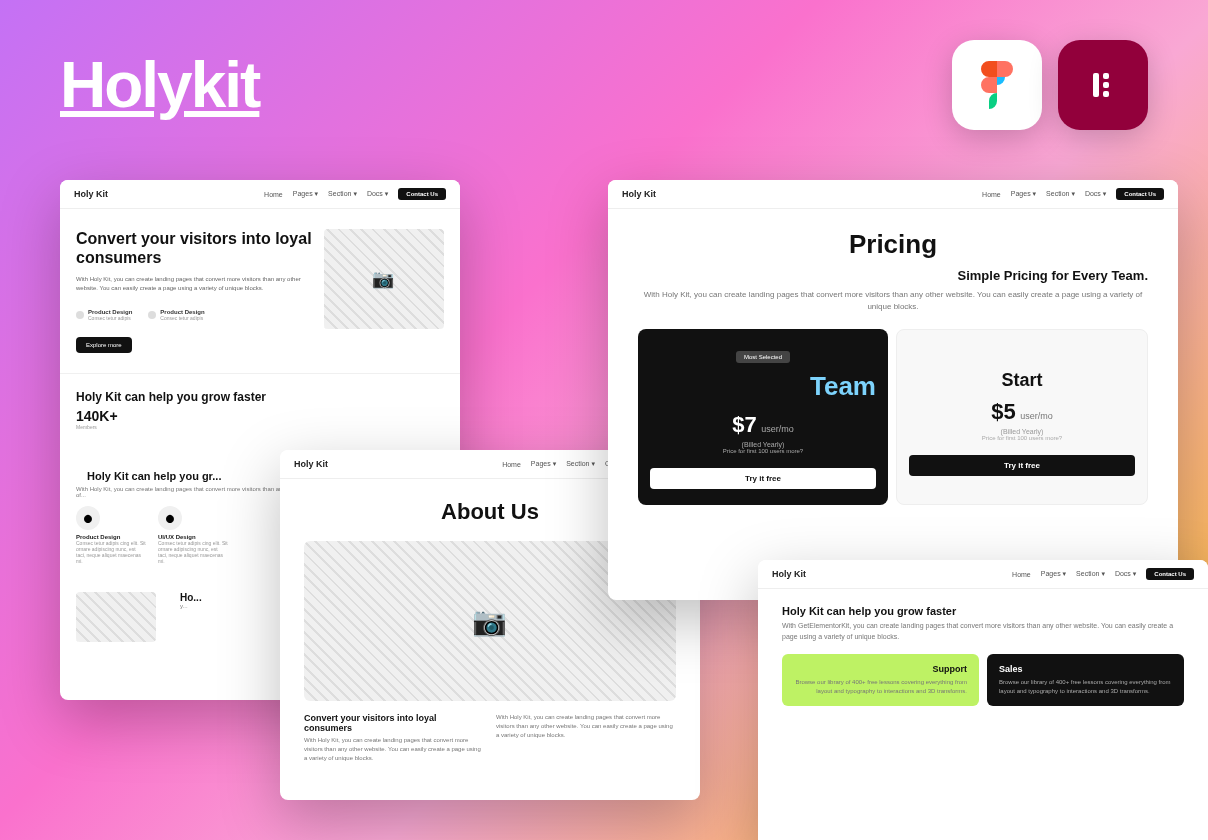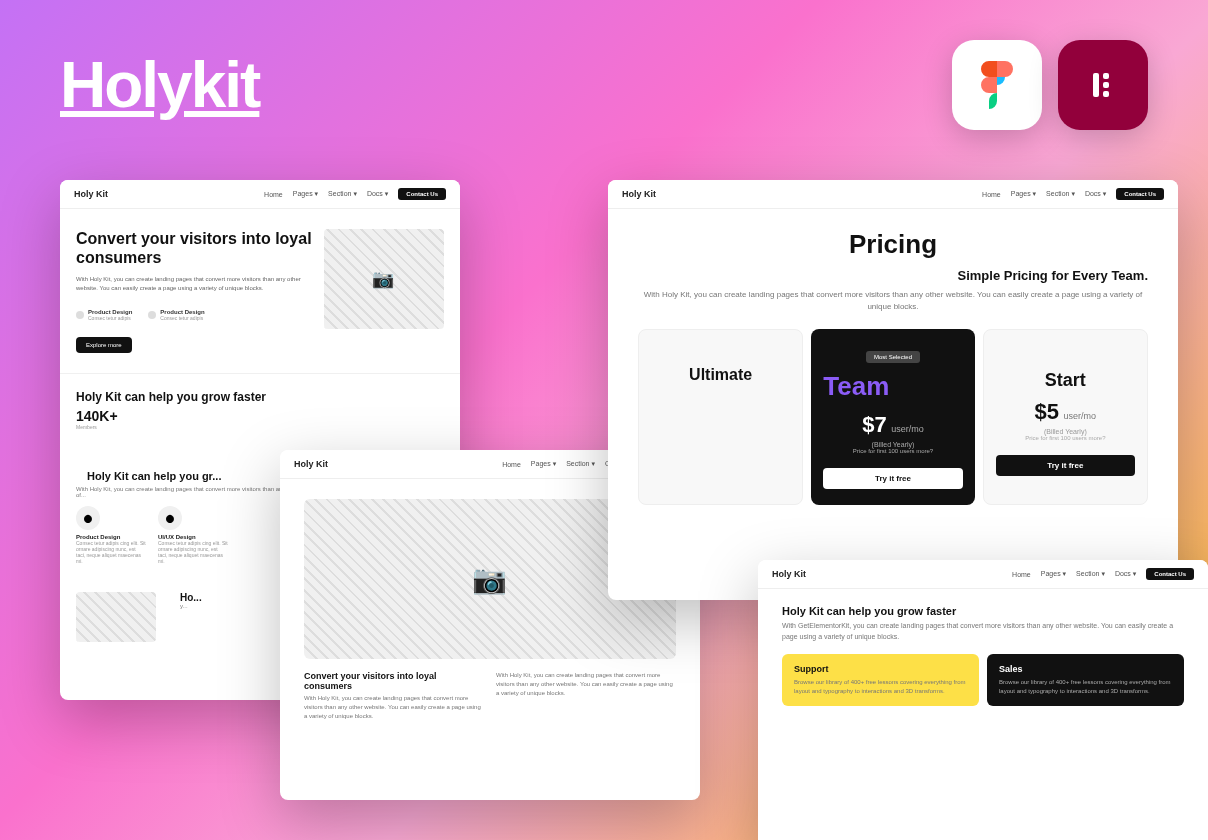--- a/index.html
+++ b/index.html
@@ -477,23 +477,24 @@
       line-height: 1.5;
     }
 
     .mock4-cards {
       display: flex;
       gap: 8px;
     }
 
     .mock4-card-light {
       flex: 1;
-      background: #fde047;
+      background: #bef264;
       border-radius: 6px;
       padding: 10px 12px;
+      text-align: right;
     }
 
     .mock4-card-dark {
       flex: 1;
       background: #111;
       border-radius: 6px;
       padding: 10px 12px;
     }
 
     .mock4-card-title {
@@ -625,20 +626,21 @@
       <span class="mock-logo">Holy Kit</span>
       <div class="mock-nav-links">
         <span class="mock-nav-link">Home</span>
         <span class="mock-nav-link">Pages ▾</span>
         <span class="mock-nav-link">Section ▾</span>
         <span class="mock-nav-link">Client ▾</span>
         <span class="mock-cta-btn">Contact Us</span>
       </div>
     </div>
     <div class="mock2-content">
+      <div class="mock2-title">About Us</div>
       <div class="mock2-image">
         <span class="camera-icon">📷</span>
       </div>
       <div class="mock2-bottom">
         <div class="mock2-col">
           <div class="mock2-col-title">Convert your visitors into loyal consumers</div>
           <div class="mock2-col-body">With Holy Kit, you can create landing pages that convert more visitors than any other website. You can easily create a page using a variety of unique blocks.</div>
         </div>
         <div class="mock2-col">
           <div class="mock2-col-body">With Holy Kit, you can create landing pages that convert more visitors than any other website. You can easily create a page using a variety of unique blocks.</div>
@@ -657,29 +659,26 @@
         <span class="mock-nav-link">Docs ▾</span>
         <span class="mock-cta-btn">Contact Us</span>
       </div>
     </div>
     <div class="mock3-content">
       <div class="mock3-title">Pricing</div>
       <div class="mock3-subtitle">Simple Pricing for Every Team.</div>
       <div class="mock3-desc">With Holy Kit, you can create landing pages that convert more visitors than any other website. You can easily create a page using a variety of unique blocks.</div>
       <div class="pricing-cards">
 
-        <div class="pricing-card card-light">
-          <div style="font-size:16px;font-weight:700;color:#111;text-align:center;padding:20px 0;">Ultimate</div>
-        </div>
 
         <div class="pricing-card card-dark">
           <div style="text-align:center;">
             <span class="most-selected-badge">Most Selected</span>
           </div>
-          <div style="font-size:26px;font-weight:900;color:#8b5cf6;text-align:left;margin-bottom:10px;">Team</div>
+          <div style="font-size:26px;font-weight:900;color:#7dd3fc;text-align:right;margin-bottom:10px;">Team</div>
           <div style="text-align:center;">
             <span style="font-size:22px;font-weight:800;color:white;">$7</span>
             <span style="font-size:9px;color:#aaa;">user/mo</span>
           </div>
           <div style="font-size:7px;color:#aaa;text-align:center;margin-top:3px;">(Billed Yearly)</div>
           <div style="font-size:6px;color:#aaa;text-align:center;margin-bottom:14px;">Price for first 100 users more?</div>
           <div class="card-btn-dark">Try it free</div>
         </div>
 
         <div class="pricing-card card-light">

